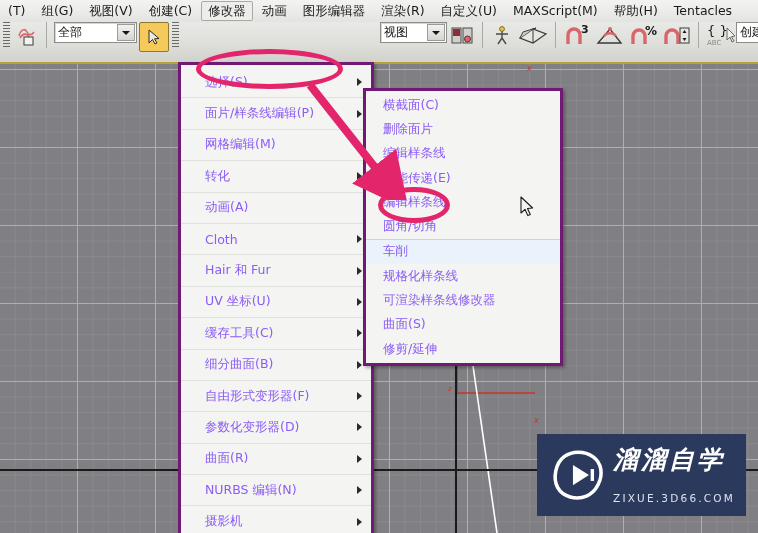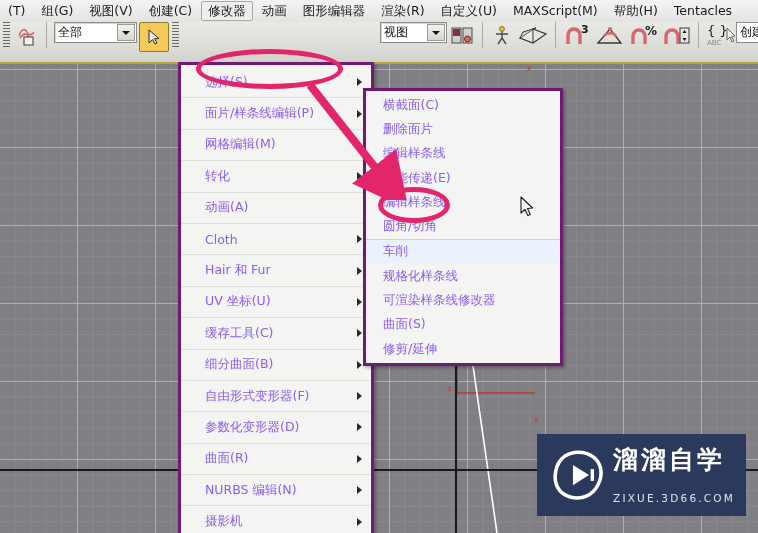--- a/index.html
+++ b/index.html
@@ -123,21 +123,21 @@
   #cursor{position:absolute;left:520px;top:196px;z-index:70;}
 
   
   #watermark{
     position:absolute;left:537px;top:434px;width:209px;height:82px;
     background:#2b3a5c;z-index:35;
     display:flex;align-items:center;
   }
   #wm-icon{width:54px;height:54px;margin-left:14px;flex:none;}
   #wm-texts{margin-left:8px;color:#fff;}
-  #wm-title{font-size:25px;font-weight:bold;letter-spacing:3px;line-height:27px;}
+  #wm-title{font-size:25px;font-weight:bold;letter-spacing:3px;line-height:27px;font-style:italic;}
   #wm-sub{font-size:10.5px;letter-spacing:2.2px;margin-top:19px;color:#dfe3ec;}
 </style>
 </head>
 <body>
 
 <div id="viewport">
   <div class="grid-minor"></div>
   <div class="grid-major"></div>
 
   <svg id="spline-red" viewBox="0 0 758 470">

